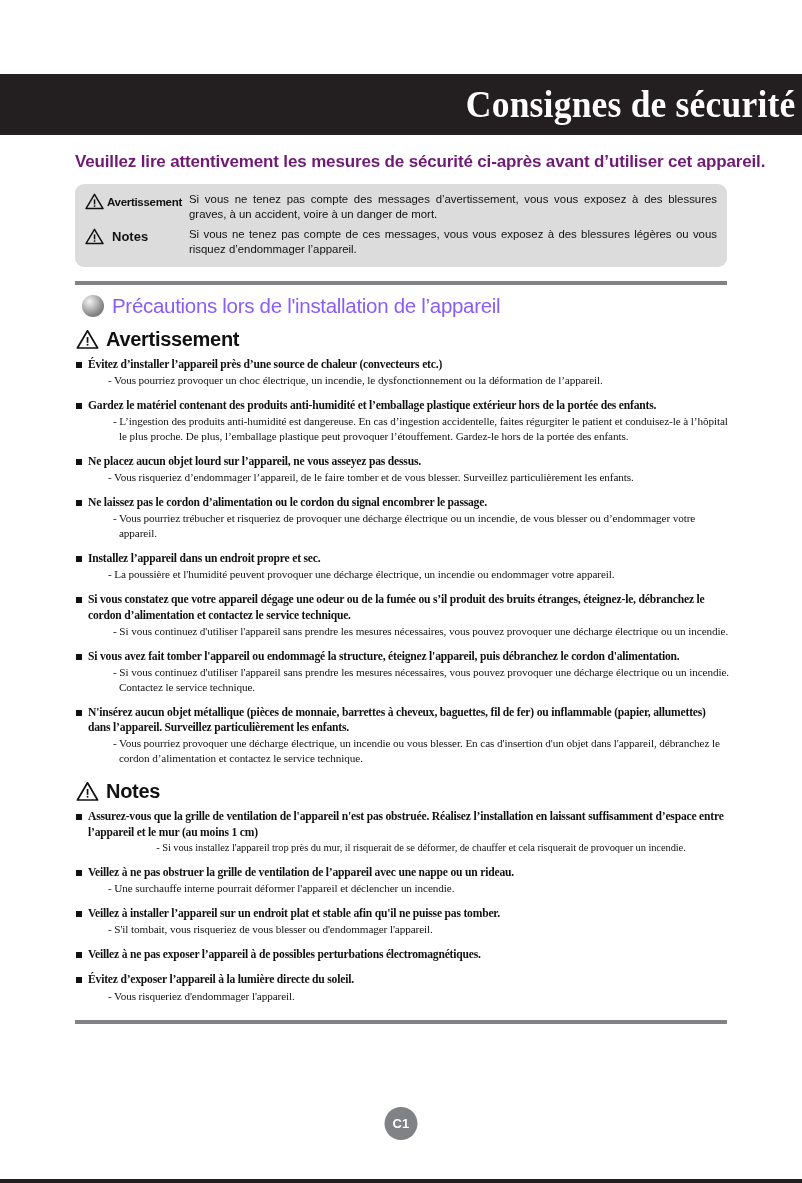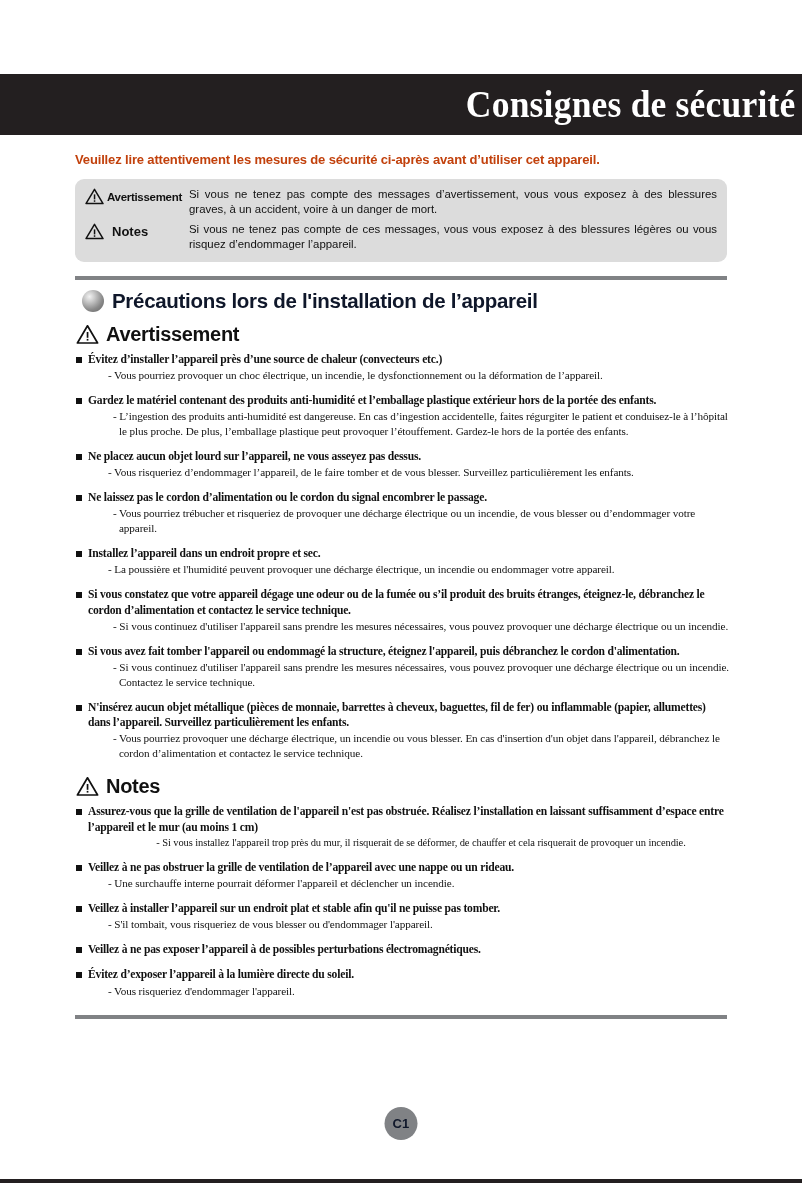--- a/index.html
+++ b/index.html
@@ -47,23 +47,23 @@
   
   .content {
     position: absolute;
     top: 135px;
     left: 0;
     width: 802px;
   }
 
   .intro {
     margin: 17px 0 0 75px;
-    font-size: 13px;
-    font-weight: bold;
-    color: #c2410c;
+    font-size: 17px;
+    font-weight: bold;
+    color: #701a75;
     letter-spacing: -0.15px;
   }
 
   
   .legend-box {
     margin: 12px 0 0 75px;
     width: 652px;
     background: #dcdcdc;
     border-radius: 9px;
     padding: 8px 10px 9px 10px;
@@ -120,22 +120,22 @@
     margin: 9px 0 0 82px;
   }
   .sphere {
     width: 22px; height: 22px; border-radius: 50%;
     background: radial-gradient(circle at 34% 30%, #f2f2f2 0%, #cfcfcf 22%, #8a8a8a 62%, #5e5e5e 100%);
     flex: 0 0 22px;
     margin-right: 8px;
   }
   .section-head .head-text {
     font-size: 20.5px;
-    font-weight: bold;
-    color: #0f172a;
+    font-weight: normal;
+    color: #8b5cf6;
     letter-spacing: -0.3px;
   }
 
   
   .sub-head {
     display: flex;
     align-items: center;
     margin: 10px 0 0 76px;
   }
   .sub-head .sub-text {
@@ -198,21 +198,21 @@
   
   .page-num {
     position: absolute;
     left: 50%;
     transform: translateX(-50%);
     top: 1107px;
     width: 33px;
     height: 33px;
     border-radius: 50%;
     background: #808285;
-    color: #0f172a;
+    color: #ffffff;
     font-size: 13px;
     font-weight: bold;
     display: flex;
     align-items: center;
     justify-content: center;
     letter-spacing: 0.3px;
   }
 </style>
 </head>
 <body>

